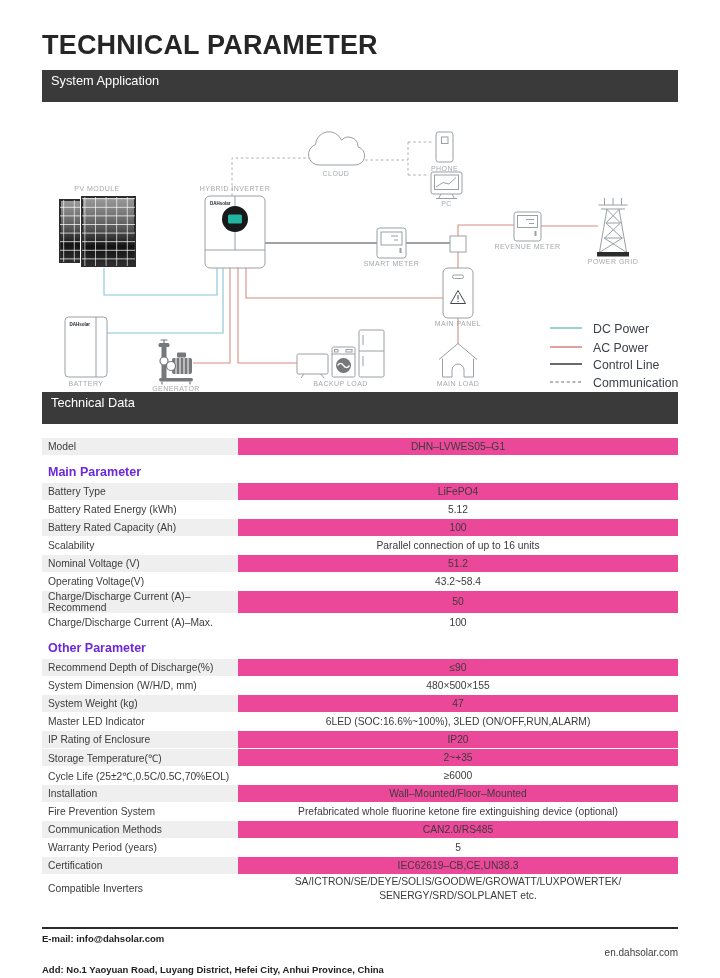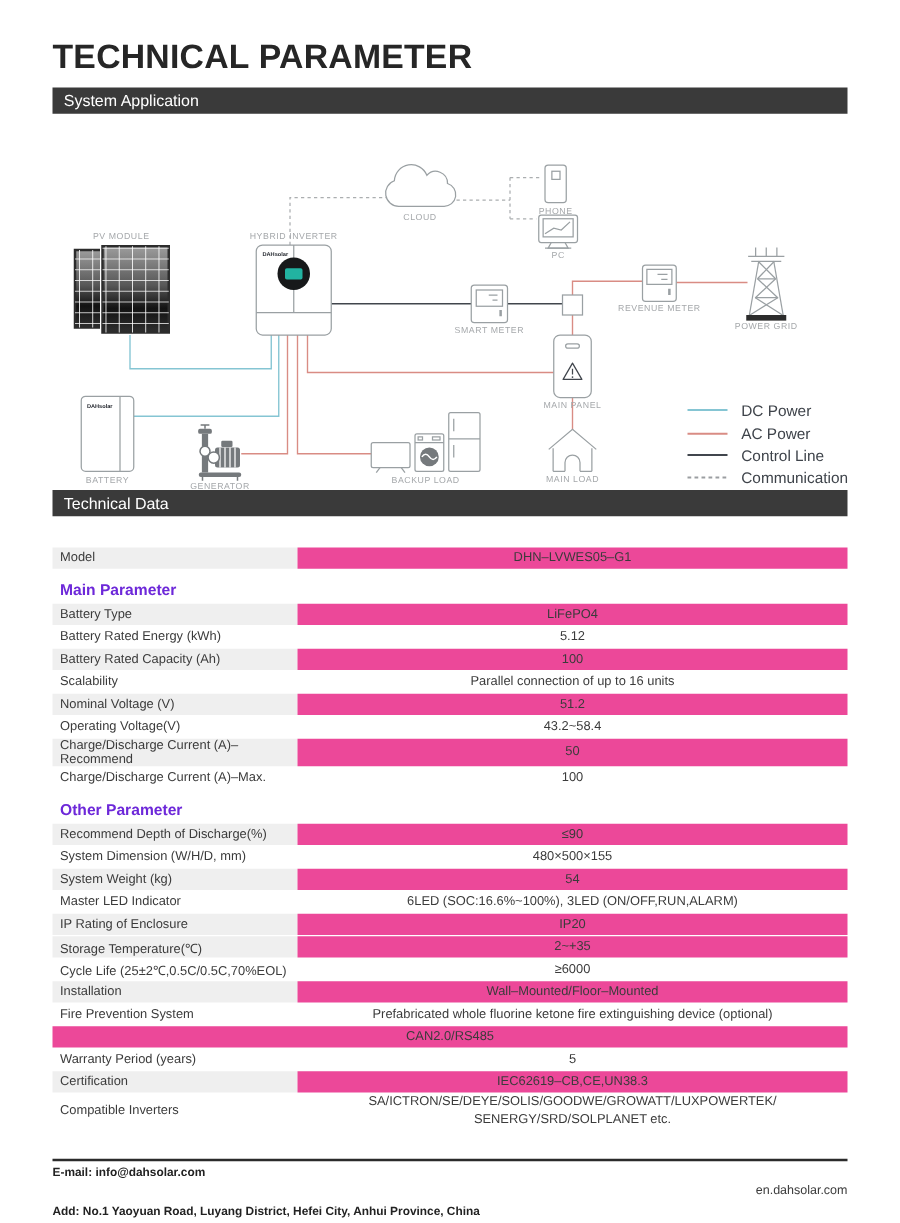--- a/index.html
+++ b/index.html
@@ -5,21 +5,21 @@
   html,body{margin:0;padding:0;}
   body{
     width:720px;height:978px;position:relative;background:#ffffff;
     font-family:"Liberation Sans",sans-serif;color:#3b3b3b;overflow:hidden;
   }
   .page-title{
     position:absolute;left:42px;top:30px;font-size:27px;font-weight:bold;
     color:#262626;letter-spacing:.2px;white-space:nowrap;
   }
   .bar{
-    position:absolute;left:42px;width:636px;height:21px;background:#3a3a3a;
+    position:absolute;left:42px;width:636px;height:32px;background:#3a3a3a;
     color:#fff;font-size:12.8px;line-height:21px;padding-left:9px;
     box-sizing:border-box;white-space:nowrap;
   }
   #bar-application{top:70px;}
   #bar-technical{top:392px;}
   .diagram{position:absolute;left:42px;top:95px;}
 
   
   .box{fill:#fff;stroke:#9aa0a3;stroke-width:1;}
   .s-g{stroke:#9aa0a3;fill:none;stroke-width:1;}
@@ -285,21 +285,21 @@
     <div class="spec-row shaded">
       <div class="cell lab">Recommend Depth of Discharge(%)</div>
       <div class="cell val">≤90</div>
     </div>
     <div class="spec-row">
       <div class="cell lab">System Dimension (W/H/D, mm)</div>
       <div class="cell val">480×500×155</div>
     </div>
     <div class="spec-row shaded">
       <div class="cell lab">System Weight (kg)</div>
-      <div class="cell val">54</div>
+      <div class="cell val">47</div>
     </div>
     <div class="spec-row">
       <div class="cell lab">Master LED Indicator</div>
       <div class="cell val">6LED (SOC:16.6%~100%), 3LED (ON/OFF,RUN,ALARM)</div>
     </div>
     <div class="spec-row shaded">
       <div class="cell lab">IP Rating of Enclosure</div>
       <div class="cell val">IP20</div>
     </div>
     <div class="spec-row shaded">
@@ -312,20 +312,21 @@
     </div>
     <div class="spec-row shaded">
       <div class="cell lab">Installation</div>
       <div class="cell val">Wall–Mounted/Floor–Mounted</div>
     </div>
     <div class="spec-row">
       <div class="cell lab">Fire Prevention System</div>
       <div class="cell val">Prefabricated whole fluorine ketone fire extinguishing device (optional)</div>
     </div>
     <div class="spec-row shaded">
+      <div class="cell lab">Communication Methods</div>
       <div class="cell val">CAN2.0/RS485</div>
     </div>
     <div class="spec-row">
       <div class="cell lab">Warranty Period (years)</div>
       <div class="cell val">5</div>
     </div>
     <div class="spec-row shaded">
       <div class="cell lab">Certification</div>
       <div class="cell val">IEC62619–CB,CE,UN38.3</div>
     </div>

